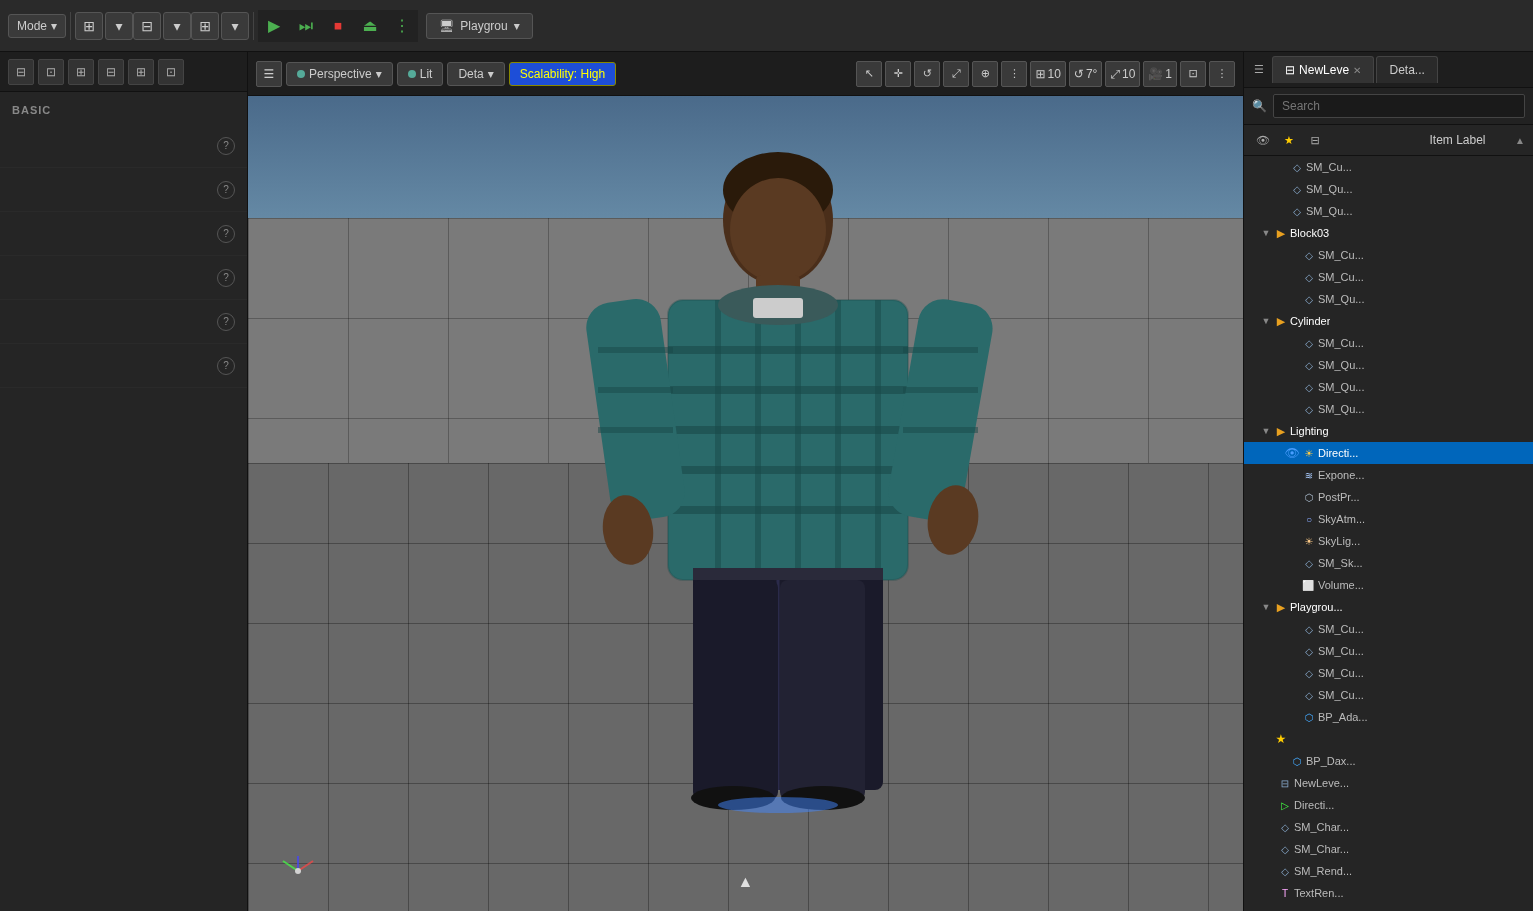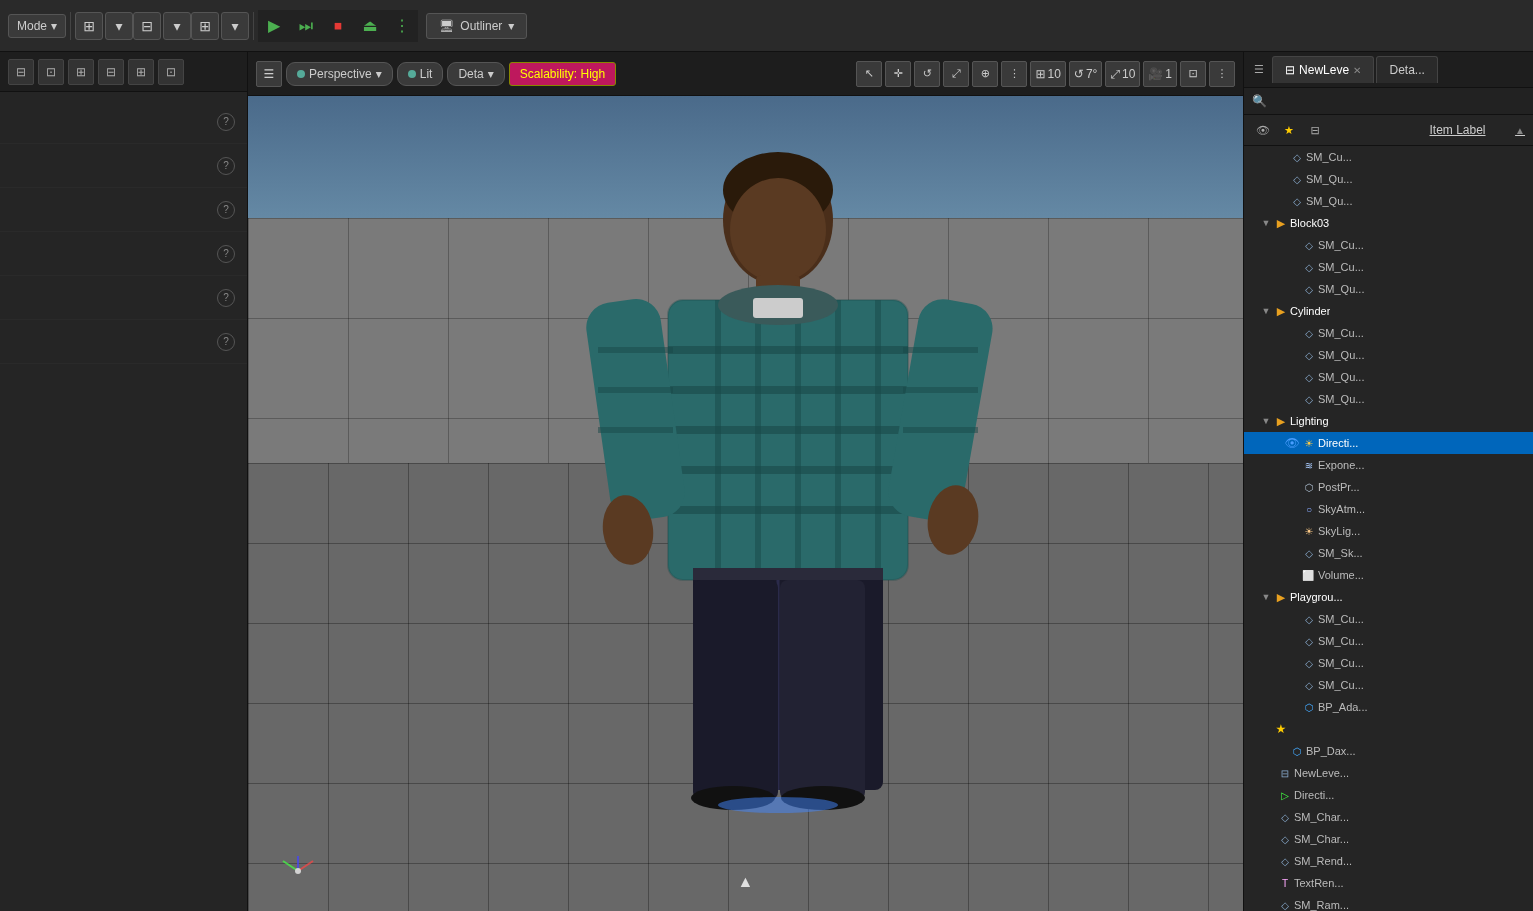--- a/index.html
+++ b/index.html
@@ -180,38 +180,38 @@
     }
     .vp-btn {
       background: #3a3a3a;
       border: 1px solid #555;
       color: #ccc;
       padding: 4px 10px;
       display: flex;
       align-items: center;
       gap: 4px;
       cursor: pointer;
-      border-radius: 9px;
+      border-radius: 3px;
       font-size: 12px;
     }
     .vp-btn-icon {
       width: 26px;
       height: 26px;
       background: #3a3a3a;
       border: 1px solid #555;
       display: flex;
       align-items: center;
       justify-content: center;
       cursor: pointer;
       border-radius: 2px;
       color: #ccc;
       font-size: 12px;
     }
     .scalability-btn {
-      background: #be185d;
+      background: #1d4ed8;
       border: 1px solid #888800;
       color: #ffff00;
       padding: 4px 10px;
       border-radius: 3px;
       font-size: 12px;
       cursor: pointer;
     }
     .vp-right-tools {
       margin-left: auto;
       display: flex;
@@ -361,21 +361,20 @@
       color: #aaa;
       font-size: 11px;
     }
     .item-label-row {
       display: flex;
       align-items: center;
       padding: 4px 8px;
       border-bottom: 1px solid #1a1a1a;
       background: #252525;
       gap: 19px;
-      text-decoration: underline;
     }
     .item-label-text {
       color: #ccc;
       font-size: 12px;
       flex: 1;
     }
     .sort-arrow {
       color: #888;
       font-size: 10px;
     }
@@ -471,37 +470,38 @@
     <div class="toolbar-icon-btn">▾</div>
   </div>
   <div class="separator"></div>
   <button class="play-btn">▶</button>
   <button class="play-btn">⏭</button>
   <button class="play-btn" style="color:#e53935">⏹</button>
   <button class="play-btn">⏏</button>
   <button class="play-btn">⋮</button>
   <div class="platforms-btn">
     <span>🖥</span>
-    <span>Outliner</span>
+    <span>Playgrou</span>
     <span>▾</span>
   </div>
 </div>
 
 <div class="main-content">
 
   <div class="left-panel">
     <div class="left-panel-top">
       <div class="left-panel-icon-btn">⊟</div>
       <div class="left-panel-icon-btn">⊡</div>
       <div class="left-panel-icon-btn">⊞</div>
       <div class="left-panel-icon-btn">⊟</div>
       <div class="left-panel-icon-btn">⊞</div>
       <div class="left-panel-icon-btn">⊡</div>
     </div>
     <div class="panel-content">
+      <div class="basic-label">BASIC</div>
       <div class="panel-row">
         <div class="info-icon">?</div>
       </div>
       <div class="panel-row">
         <div class="info-icon">?</div>
       </div>
       <div class="panel-row">
         <div class="info-icon">?</div>
       </div>
       <div class="panel-row">
@@ -657,20 +657,21 @@
         <span>⊟</span>
         <span>NewLeve</span>
         <span class="panel-tab-close">✕</span>
       </div>
       <div class="panel-tab">
         <span>Deta...</span>
       </div>
     </div>
     <div class="outliner-search">
       <span>🔍</span>
+      <input class="search-input" type="text" placeholder="Search" style="">
     </div>
     <div class="outliner-toolbar">
       <div class="outliner-icon-btn">👁</div>
       <div class="outliner-icon-btn" style="color:#ffcc00;">★</div>
       <div class="outliner-icon-btn">⊟</div>
       <div style="flex:1"></div>
       <div class="item-label-row" style="padding:0;border:none;background:none;flex:1">
         <span class="item-label-text">Item Label</span>
         <span class="sort-arrow">▲</span>
       </div>

